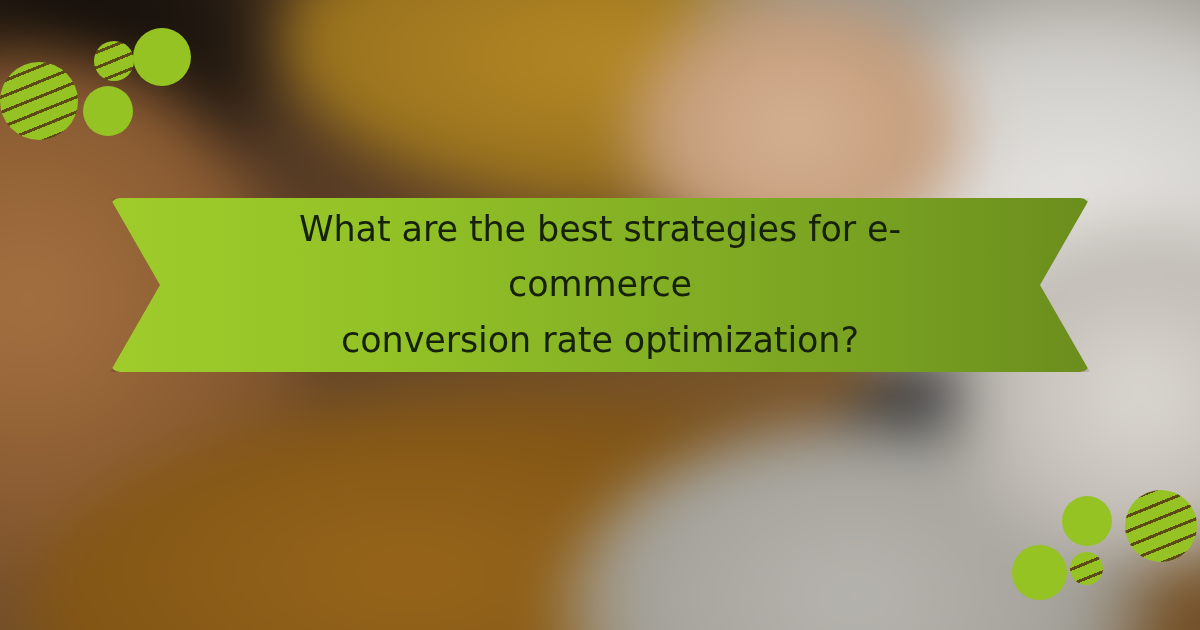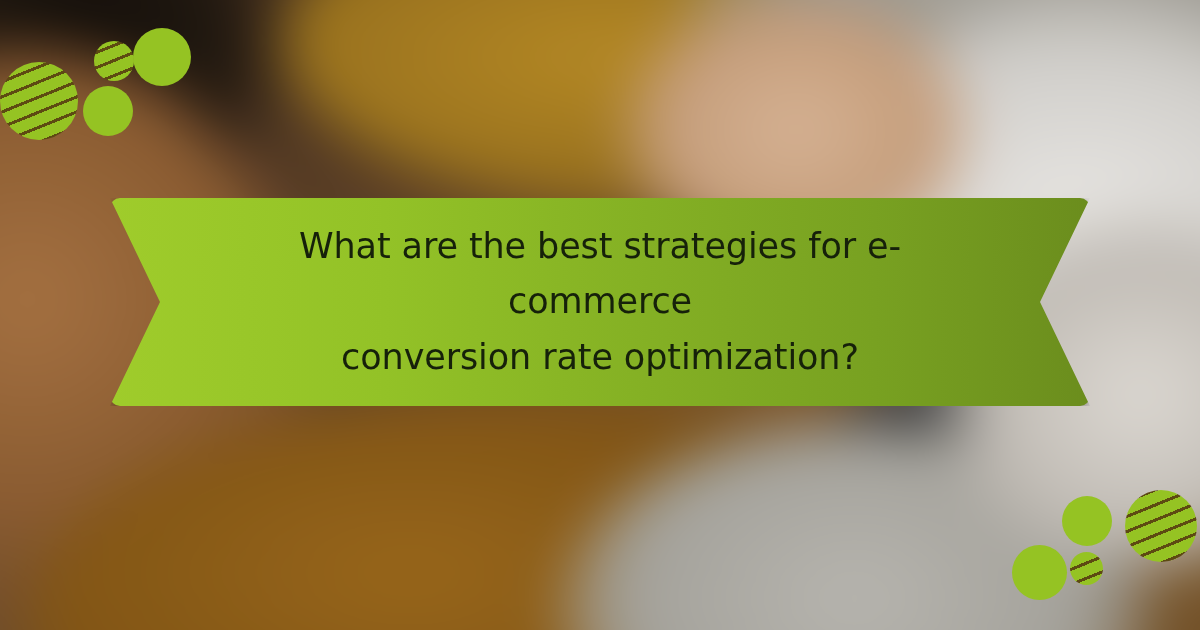--- a/index.html
+++ b/index.html
@@ -42,21 +42,21 @@
         -22deg,
         #95c323 0px, #95c323 11px,
         #5d4a12 11px, #5d4a12 14px
       );
   }
 
   
   #banner-wrap {
     position:absolute;
     left:110px; top:198px;
-    width:980px; height:208px;
+    width:980px; height:174px;
   }
   #banner {
     position:absolute; inset:0;
     background:linear-gradient(90deg,#9fcc2b 0%, #93c227 28%, #84b024 55%, #78a121 78%, #6b8d1d 100%);
     -webkit-clip-path: polygon(
        0% 0%, 100% 0%,
        94.9% 50%, 100% 100%,
        0% 100%, 5.1% 50%);
     clip-path: polygon(
        0% 0%, 100% 0%,

